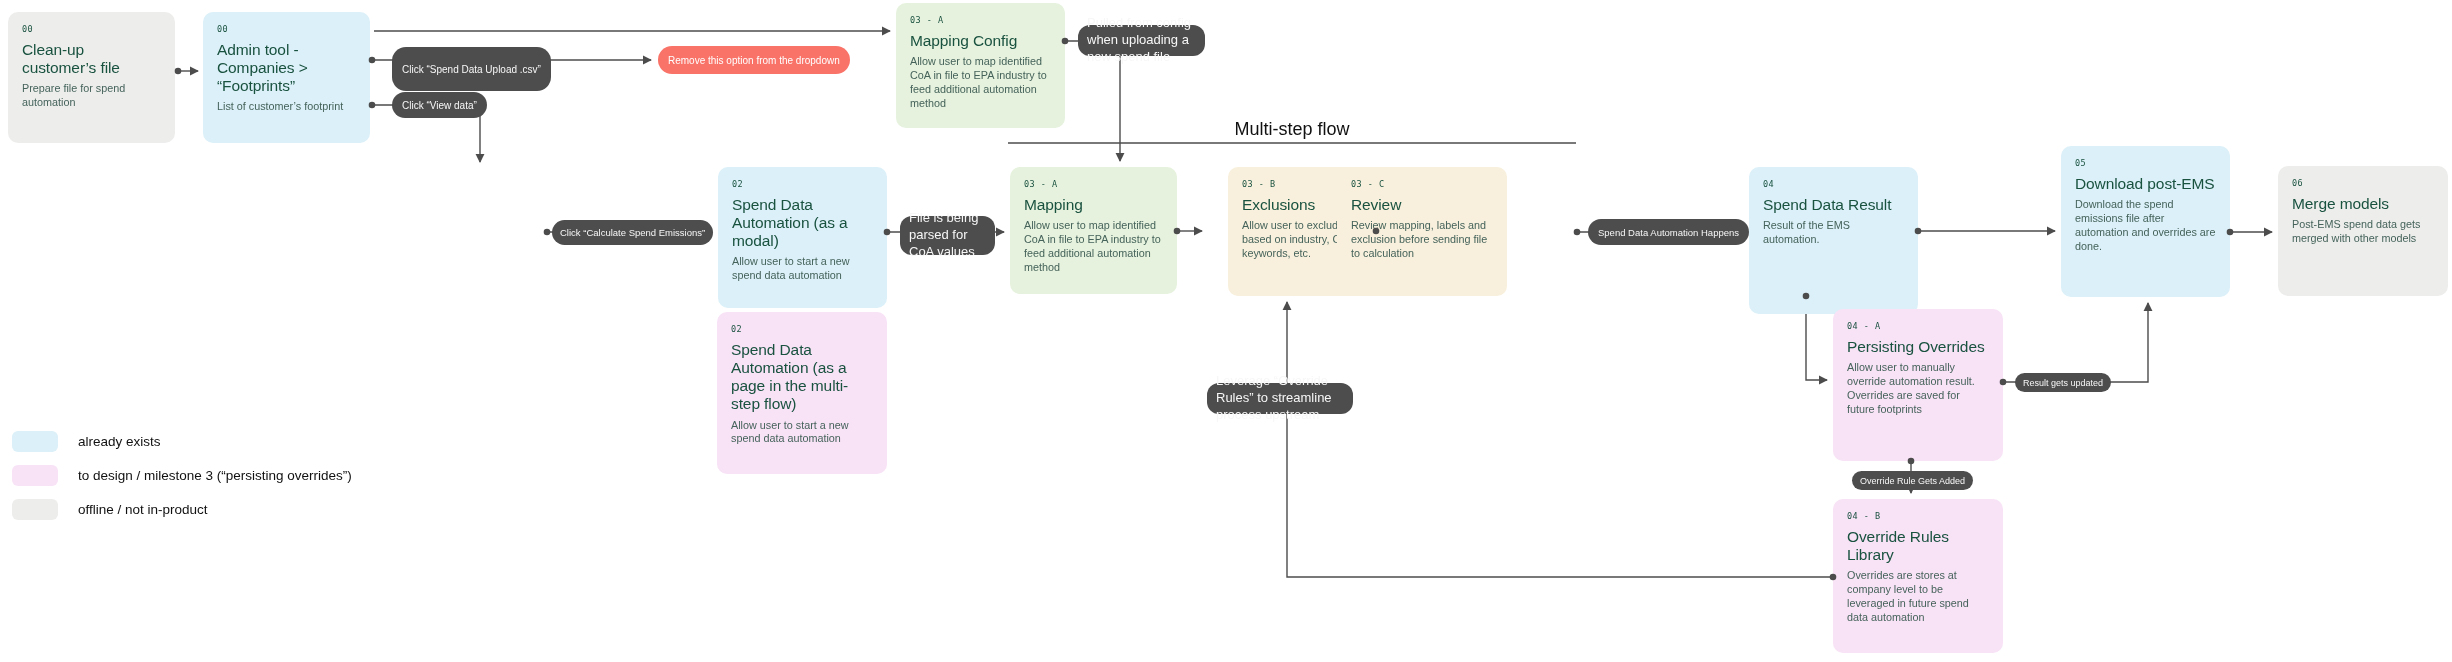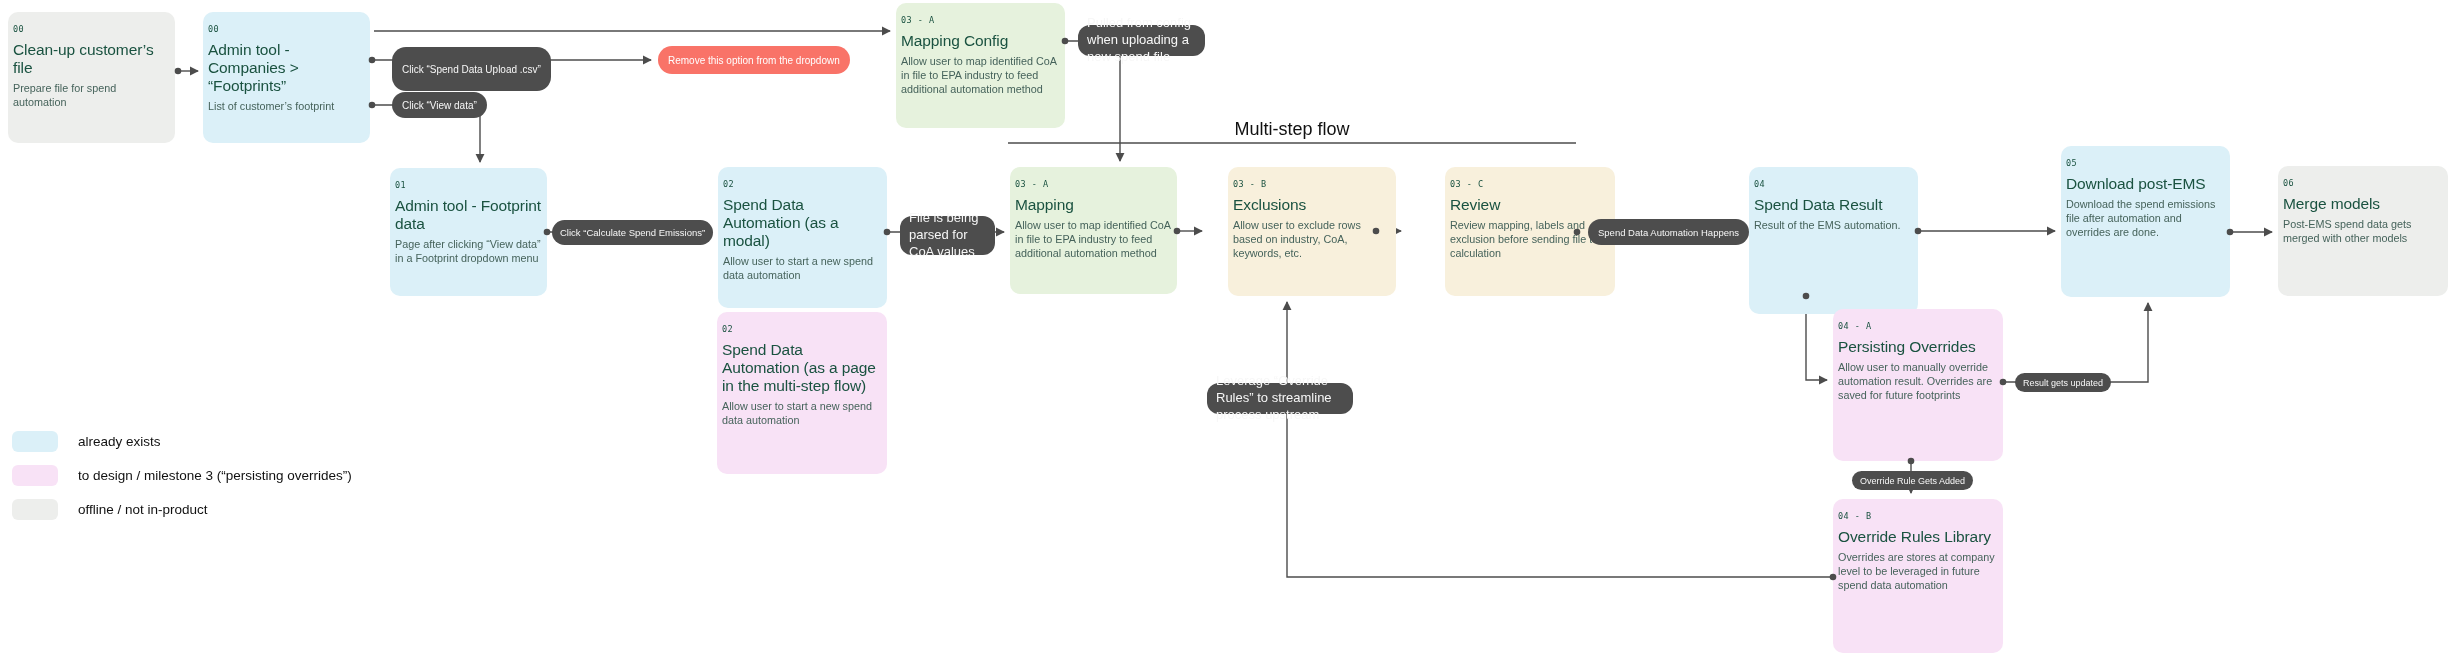--- a/index.html
+++ b/index.html
@@ -1,21 +1,21 @@
 <!DOCTYPE html>
 <html><head>
 <meta charset="utf-8">
 <style>
   html,body{margin:0;padding:0;background:#ffffff;}
   #canvas{position:relative;width:2452px;height:662px;background:#ffffff;overflow:hidden;
           font-family:"Liberation Sans",sans-serif;}
   svg.layer{position:absolute;left:0;top:0;pointer-events:none;}
 
   
-  .node{position:absolute;border-radius:10px;padding:12px 5px;box-sizing:border-box;z-index:2;}
+  .node{position:absolute;border-radius:10px;padding:12px 14px;box-sizing:border-box;z-index:2;}
   .c-exists{background:#DBF0F8;}
   .c-m1{background:#E6F2DD;}
   .c-m2{background:#F8F0DC;}
   .c-m3{background:#F8E2F6;}
   .c-off{background:#EDEEEC;}
   .node-num{font-family:"DejaVu Sans Mono",monospace;font-size:8.5px;letter-spacing:.5px;
             color:#1A5240;margin-bottom:7px;}
   .node-title{font-size:15.5px;line-height:1.17;font-weight:500;color:#1A5240;
               letter-spacing:-.1px;margin-bottom:5px;}
   .node-desc{font-size:10.8px;line-height:1.28;color:#46635B;}
@@ -75,25 +75,20 @@
     <div class="node-title">Clean-up customer’s file</div>
     <div class="node-desc">Prepare file for spend automation</div>
   </div>
 
   <div class="node c-exists" style="left:203px;top:12px;width:167px;height:131px">
     <div class="node-num">00</div>
     <div class="node-title">Admin tool - Companies &gt; “Footprints”</div>
     <div class="node-desc">List of customer’s footprint</div>
   </div>
 
-  <div class="node c-exists" style="left:390px;top:168px;width:157px;height:128px">
-    <div class="node-num">01</div>
-    <div class="node-title">Admin tool - Footprint data</div>
-    <div class="node-desc">Page after clicking “View data” in a Footprint dropdown menu</div>
-  </div>
 
   <div class="node c-exists" style="left:718px;top:167px;width:169px;height:141px">
     <div class="node-num">02</div>
     <div class="node-title">Spend Data Automation (as a modal)</div>
     <div class="node-desc">Allow user to start a new spend data automation</div>
   </div>
 
   <div class="node c-m3" style="left:717px;top:312px;width:170px;height:162px">
     <div class="node-num">02</div>
     <div class="node-title">Spend Data Automation (as a page in the multi-step flow)</div>
@@ -111,21 +106,21 @@
     <div class="node-title">Mapping</div>
     <div class="node-desc">Allow user to map identified CoA in file to EPA industry to feed additional automation method</div>
   </div>
 
   <div class="node c-m2" style="left:1228px;top:167px;width:168px;height:129px">
     <div class="node-num">03 - B</div>
     <div class="node-title">Exclusions</div>
     <div class="node-desc">Allow user to exclude rows based on industry, CoA, keywords, etc.</div>
   </div>
 
-  <div class="node c-m2" style="left:1445px;top:167px;width:170px;height:129px">
+  <div class="node c-m2" style="left:1337px;top:167px;width:170px;height:129px">
     <div class="node-num">03 - C</div>
     <div class="node-title">Review</div>
     <div class="node-desc">Review mapping, labels and exclusion before sending file to calculation</div>
   </div>
 
   <div class="node c-exists" style="left:1749px;top:167px;width:169px;height:147px">
     <div class="node-num">04</div>
     <div class="node-title">Spend Data Result</div>
     <div class="node-desc">Result of the EMS automation.</div>
   </div>

